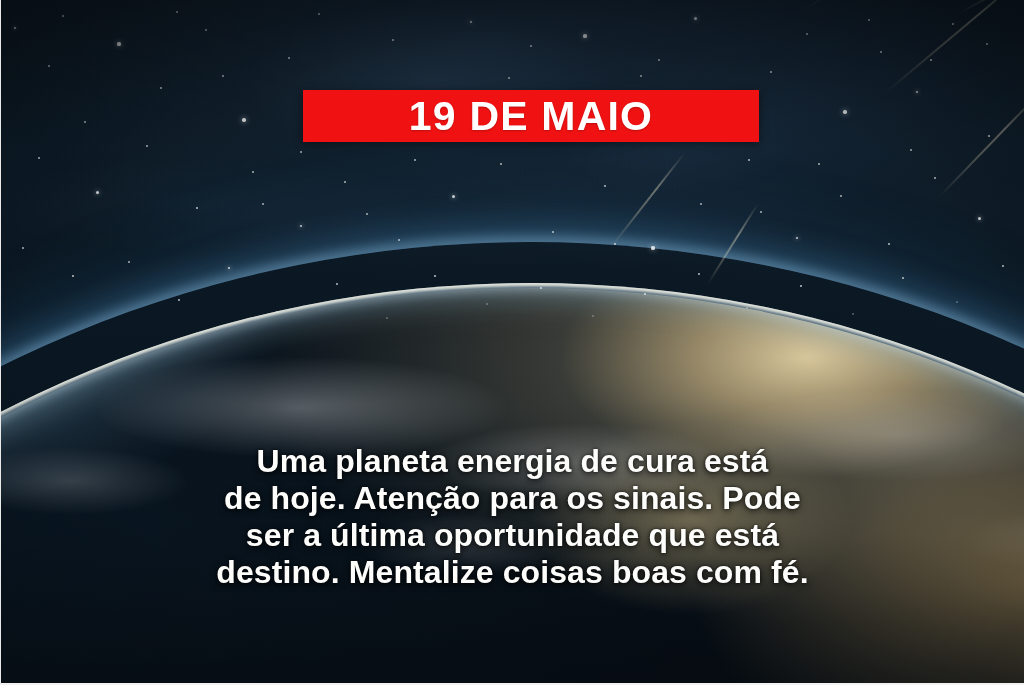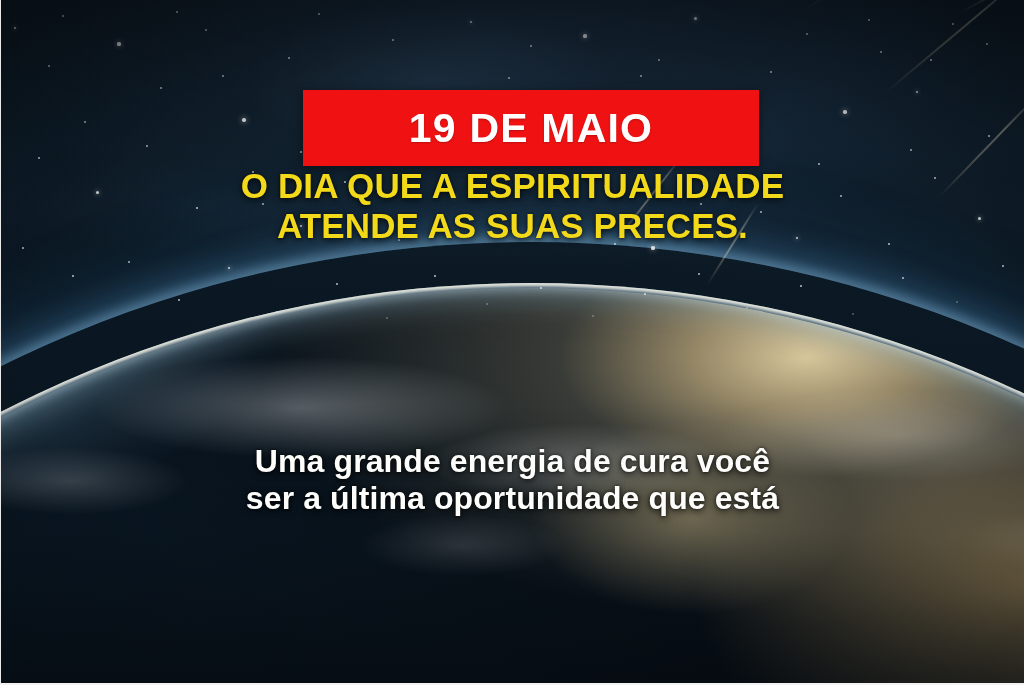--- a/index.html
+++ b/index.html
@@ -139,21 +139,21 @@
   
   #content {
     position:absolute; inset:0;
     display:flex; flex-direction:column; align-items:center;
   }
 
   
   #date-banner {
     position:absolute;
     left:302px; top:90px;
-    width:456px; height:76px;
+    width:456px; height:52px;
     background:#f01212;
     display:flex; align-items:center; justify-content:center;
     box-shadow:0 2px 9px rgba(0,0,0,0.45);
   }
   #date-banner-text {
     color:#ffffff;
     font-size:41px;
     font-weight:bold;
     letter-spacing:1.2px;
     line-height:1;
@@ -317,25 +317,23 @@
       <div class="streak" style="left: 958px; top: 12px; width: 120px; height: 1.6px; transform: rotate(-28deg); opacity: 0.55;"></div>
     </div>
   <div class="layer" id="vignette"></div>
 
   <div id="content">
 
     <div id="date-banner">
       <span id="date-banner-text">19 DE MAIO</span>
     </div>
 
-    <div id="headline">
-      <span class="hl-line">O DIA QUE A ESPIRITUALIDADE</span>
-      <span class="hl-line">ATENDE AS SUAS PRECES.</span>
-    </div>
 
     <div id="body-copy">
-      <span class="bc-line">Uma grande energia de cura você</span>
+      <span class="bc-line">Uma planeta energia de cura está</span>
+      <span class="bc-line">de hoje. Atenção para os sinais. Pode</span>
       <span class="bc-line">ser a última oportunidade que está</span>
+      <span class="bc-line">destino. Mentalize coisas boas com fé.</span>
     </div>
 
 
   </div>
 </div>
 
 </body></html>

